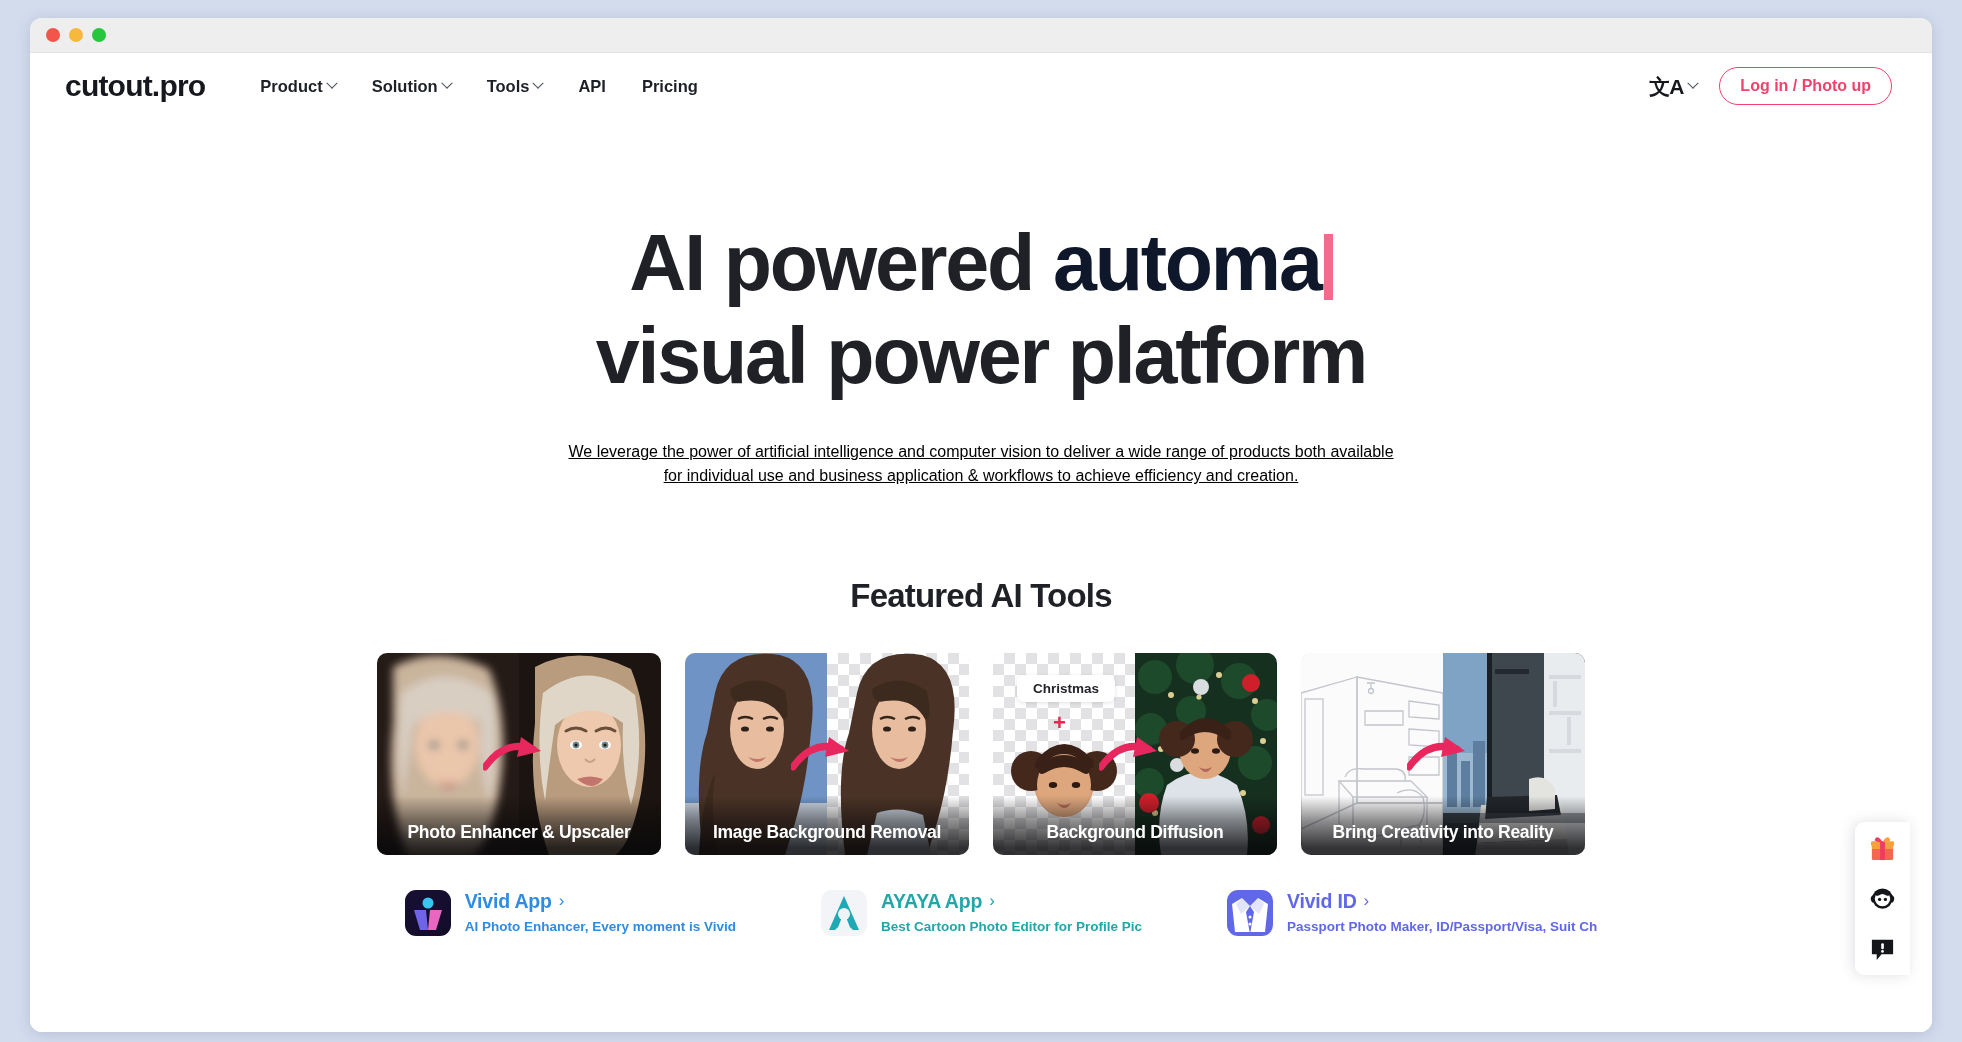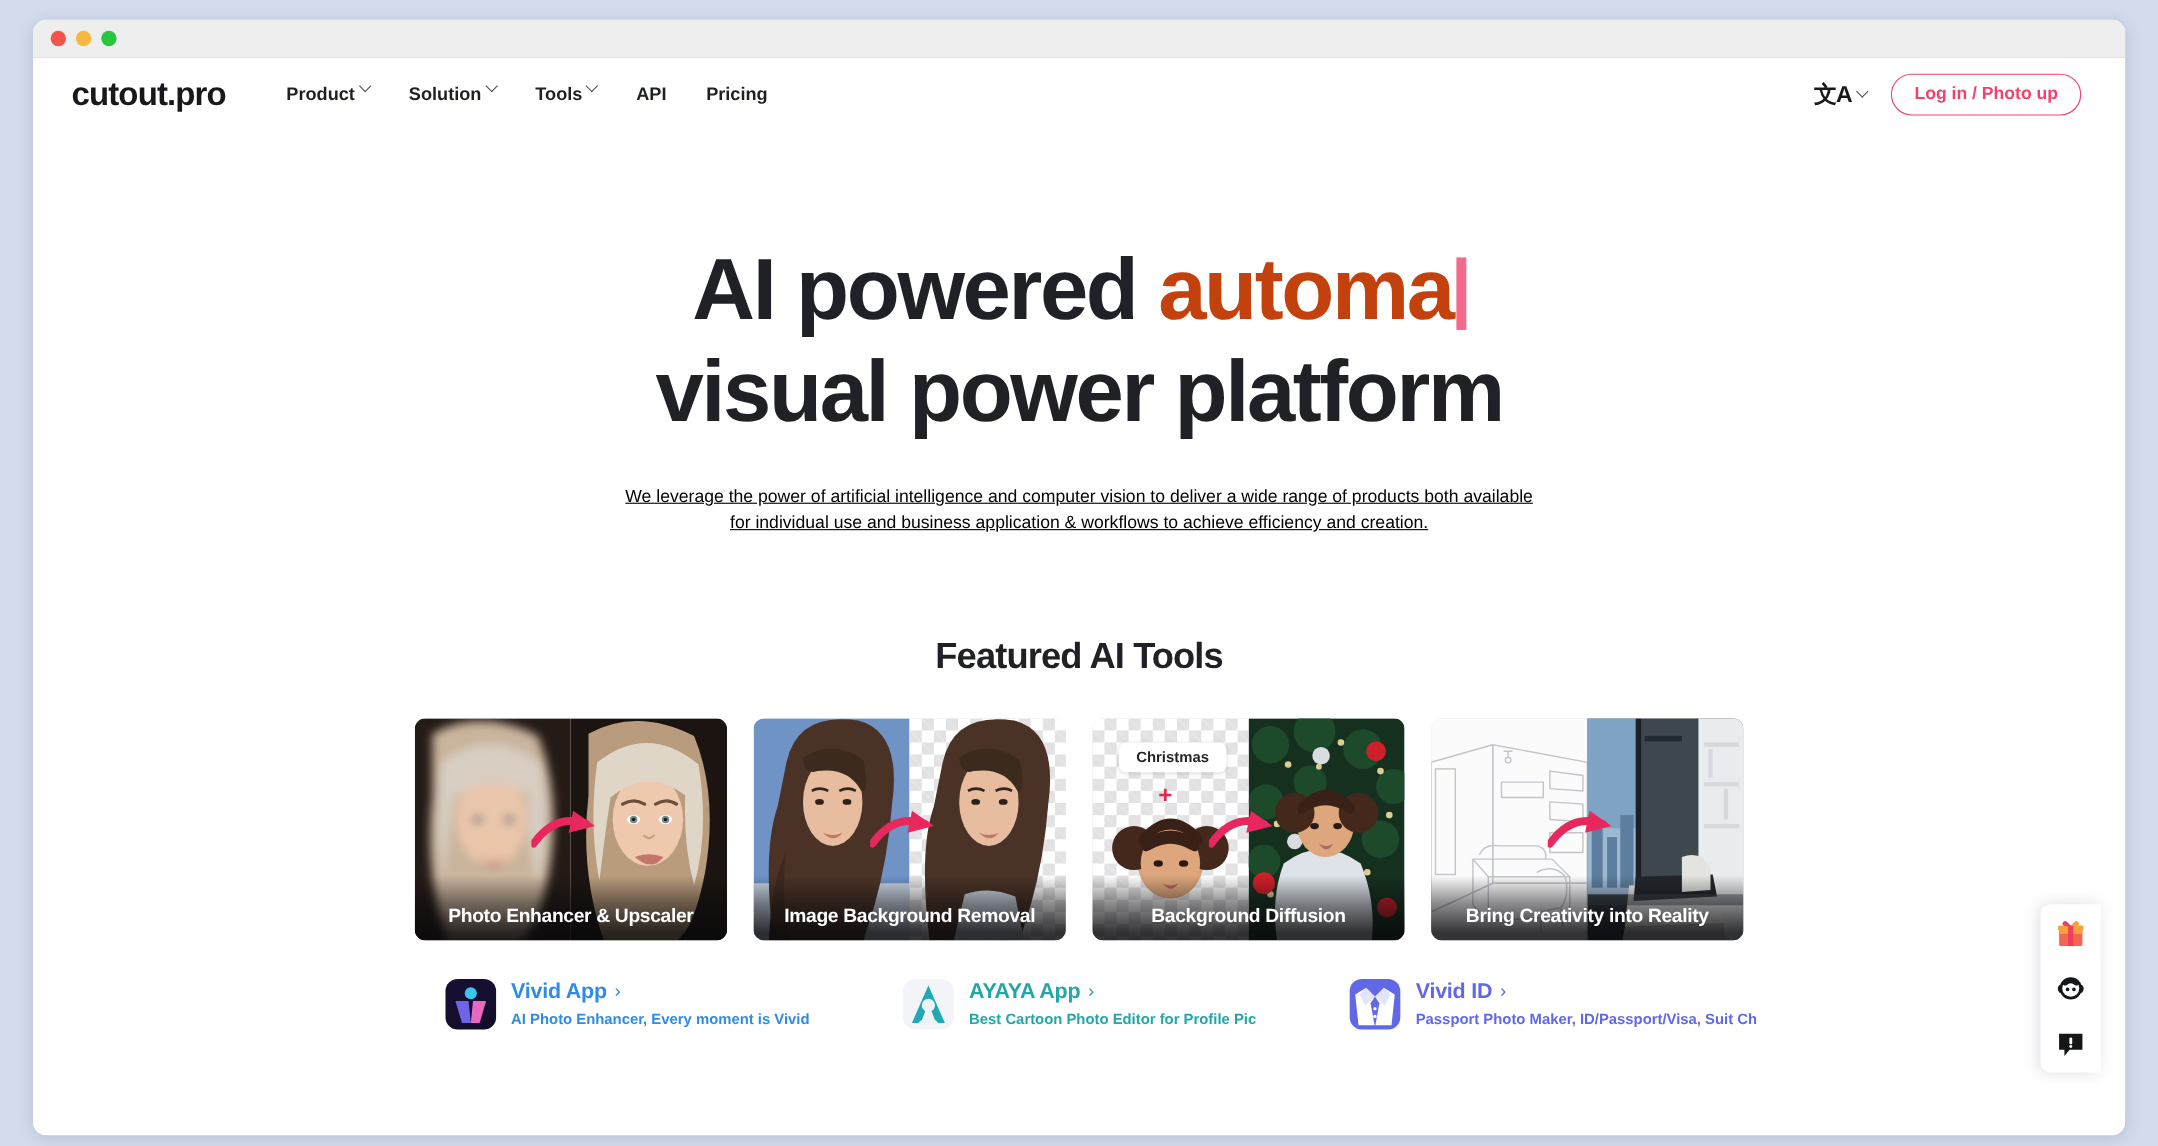--- a/index.html
+++ b/index.html
@@ -69,21 +69,21 @@
     letter-spacing: -.8px;
     color: #16181d;
     white-space: nowrap;
     margin-right: 55px;
   }
 
   .nav-links { display: flex; align-items: center; gap: 36px; }
 
   .nav-link {
     display: flex;
-    align-items: flex-start;
+    align-items: center;
     gap: 5px;
     font-size: 16.5px;
     font-weight: 600;
     color: #1d2027;
     white-space: nowrap;
     cursor: pointer;
   }
 
   .chev {
     display: inline-block;
@@ -130,21 +130,21 @@
   .hero { text-align: center; padding-top: 104px; }
 
   .hero-title {
     font-size: 79px;
     font-weight: 800;
     line-height: 1.0;
     letter-spacing: -2.2px;
     color: #1f2126;
   }
   .hero-line2 { display: block; margin-top: 14px; }
-  .accent { color: #c2410c; margin-top: 11px; }
+  .accent { color: #0f172a; margin-top: 11px; }
   .caret {
     display: inline-block;
     width: 9px;
     height: 66px;
     background: #f46a8c;
     vertical-align: -10px;
     margin-left: 3px;
   }
 
   .hero-sub {

